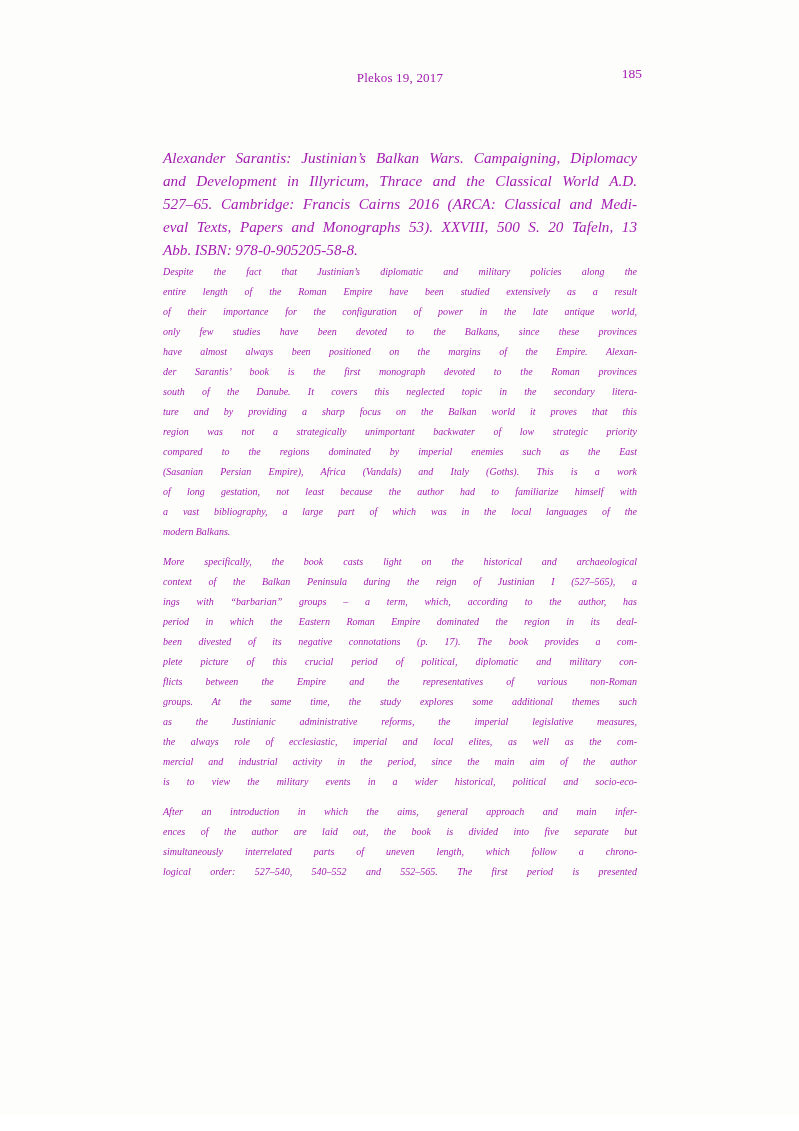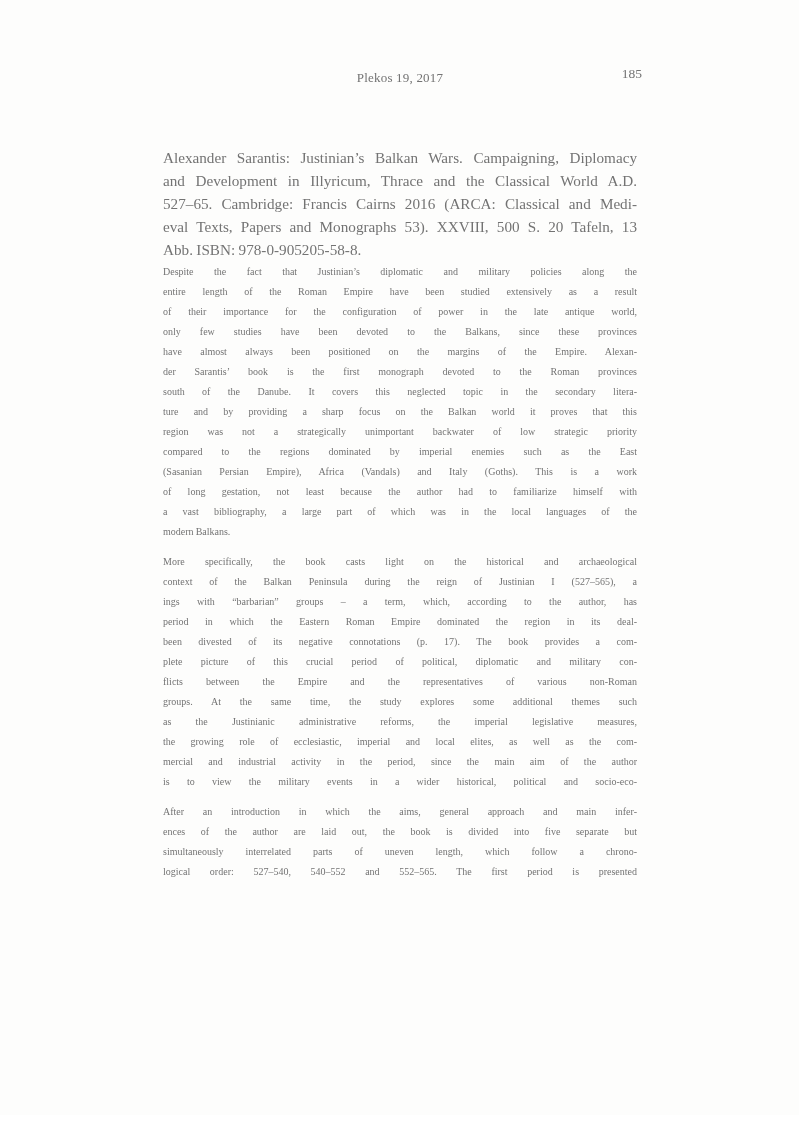--- a/index.html
+++ b/index.html
@@ -5,21 +5,21 @@
   html, body {
     margin: 0;
     padding: 0;
     background: #ffffff;
   }
   .page {
     position: relative;
     width: 799px;
     height: 1115px;
     background: #fdfdfc;
-    color: #737373;
+    color: #a21caf;
     font-family: "Liberation Serif", "DejaVu Serif", serif;
     overflow: hidden;
   }
   .running-head {
     position: absolute;
     top: 66px;
     left: 163px;
     width: 474px;
     height: 22px;
     font-size: 13px;
@@ -52,20 +52,21 @@
     font-size: 10px;
     line-height: 20px;
   }
   .paragraph {
     margin: 0 0 10px 0;
   }
   .line {
     text-align: justify;
     text-align-last: justify;
     word-spacing: -0.4px;
+    font-style: italic;
   }
   .line.last {
     text-align-last: left;
   }
 </style>
 </head>
 <body>
 
 <div class="page">
 
@@ -102,21 +103,21 @@
     <div class="paragraph">
         <div class="line">More specifically, the book casts light on the historical and archaeological</div>
         <div class="line">context of the Balkan Peninsula during the reign of Justinian I (527–565), a</div>
         <div class="line">ings with “barbarian” groups – a term, which, according to the author, has</div>
         <div class="line">period in which the Eastern Roman Empire dominated the region in its deal-</div>
         <div class="line">been divested of its negative connotations (p. 17). The book provides a com-</div>
         <div class="line">plete picture of this crucial period of political, diplomatic and military con-</div>
         <div class="line">flicts between the Empire and the representatives of various non-Roman</div>
         <div class="line">groups. At the same time, the study explores some additional themes such</div>
         <div class="line">as the Justinianic administrative reforms, the imperial legislative measures,</div>
-        <div class="line">the growing role of ecclesiastic, imperial and local elites, as well as the com-</div>
+        <div class="line">the always role of ecclesiastic, imperial and local elites, as well as the com-</div>
         <div class="line">mercial and industrial activity in the period, since the main aim of the author</div>
         <div class="line">is to view the military events in a wider historical, political and socio-eco-</div>
       </div>
     <div class="paragraph">
         <div class="line">After an introduction in which the aims, general approach and main infer-</div>
         <div class="line">ences of the author are laid out, the book is divided into five separate but</div>
         <div class="line">simultaneously interrelated parts of uneven length, which follow a chrono-</div>
         <div class="line">logical order: 527–540, 540–552 and 552–565. The first period is presented</div>
       </div>
   </div>

